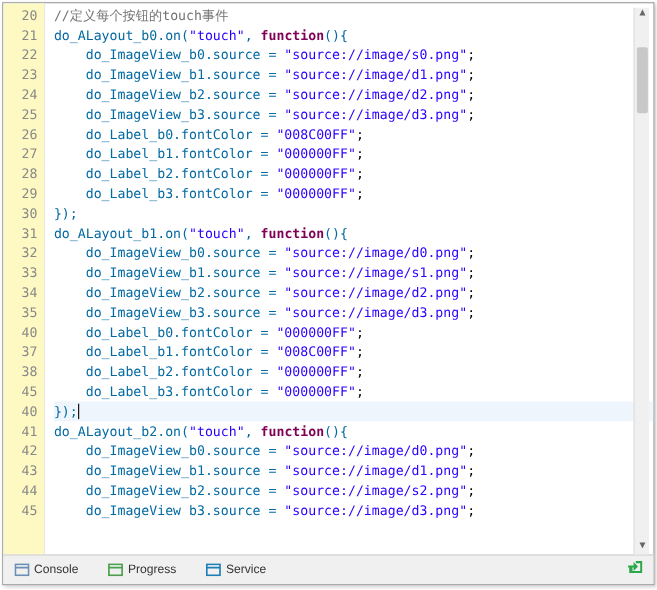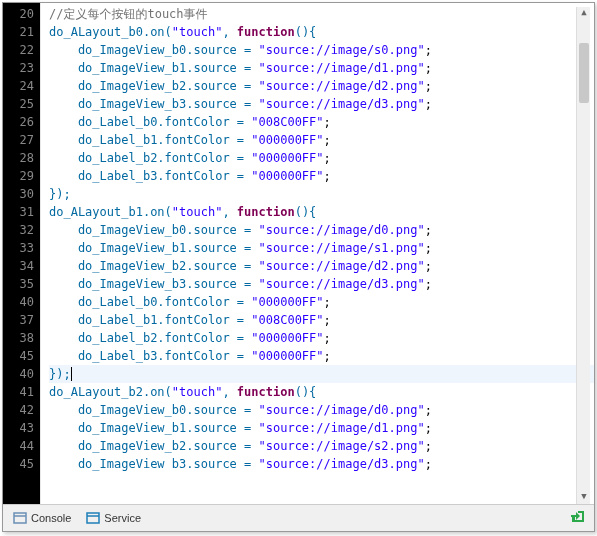--- a/index.html
+++ b/index.html
@@ -21,21 +21,21 @@
   flex-direction: column;
   box-shadow: 2px 2px 4px rgba(0,0,0,0.2);
 }
 .code-area {
   flex: 1;
   overflow: hidden;
   display: flex;
 }
 .gutter {
   width: 38px;
-  background: #000000;
+  background: #fef9c3;
   border-right: 1px solid #e8e8e8;
   padding-top: 2px;
   text-align: right;
 }
 .gutter .ln {
   color: #888;
   font-size: 12px;
   line-height: 18px;
   padding-right: 6px;
 }
@@ -57,21 +57,21 @@
 .c-semi { color: #000; }
 .cursor { border-right: 1px solid #000; animation: blink 1s step-end infinite; }
 @keyframes blink { 50% { border-color: transparent; } }
 .tabs-bar {
   height: 27px;
   background: #f0f0f0;
   border-top: 1px solid #ccc;
   display: flex;
   align-items: center;
   padding: 0 4px;
-  gap: 3px;
+  gap: 15px;
 }
 .tab {
   display: flex;
   align-items: center;
   padding: 3px 6px;
   font-size: 11px;
   font-family: Arial, sans-serif;
   color: #333;
   cursor: pointer;
   gap: 4px;
@@ -164,20 +164,29 @@
           <svg width="14" height="12" viewBox="0 0 14 12">
             <rect x="1" y="1" width="12" height="10" fill="none" stroke="#6a8fb5" stroke-width="1.5"></rect>
             <line x1="1" y1="4" x2="13" y2="4" stroke="#6a8fb5" stroke-width="1.5"></line>
           </svg>
         </span>
         <span>Console</span>
       </div>
       <div class="tab">
         <span class="tab-icon">
           <svg width="14" height="12" viewBox="0 0 14 12">
+            <rect x="1" y="1" width="12" height="10" fill="none" stroke="#4aa04a" stroke-width="1.5"></rect>
+            <line x1="1" y1="4" x2="13" y2="4" stroke="#4aa04a" stroke-width="1.5"></line>
+          </svg>
+        </span>
+        <span>Progress</span>
+      </div>
+      <div class="tab">
+        <span class="tab-icon">
+          <svg width="14" height="12" viewBox="0 0 14 12">
             <rect x="1" y="1" width="12" height="10" fill="none" stroke="#1e7fb8" stroke-width="1.5"></rect>
             <line x1="1" y1="4" x2="13" y2="4" stroke="#1e7fb8" stroke-width="1.5"></line>
           </svg>
         </span>
         <span>Service</span>
       </div>
       <div class="spacer"></div>
       <span class="share-icon"><svg width="14" height="14" viewBox="0 0 14 14">
           <path d="M2 12 L2 7 L5 7 L5 10 L12 10 L12 3 L8 3 L8 1 L14 1 L14 12 Z M1 5 L6 5 L6 2 L10 6 L6 10 L6 7 L1 7 Z" fill="#2aa84a"></path>
         </svg></span>

